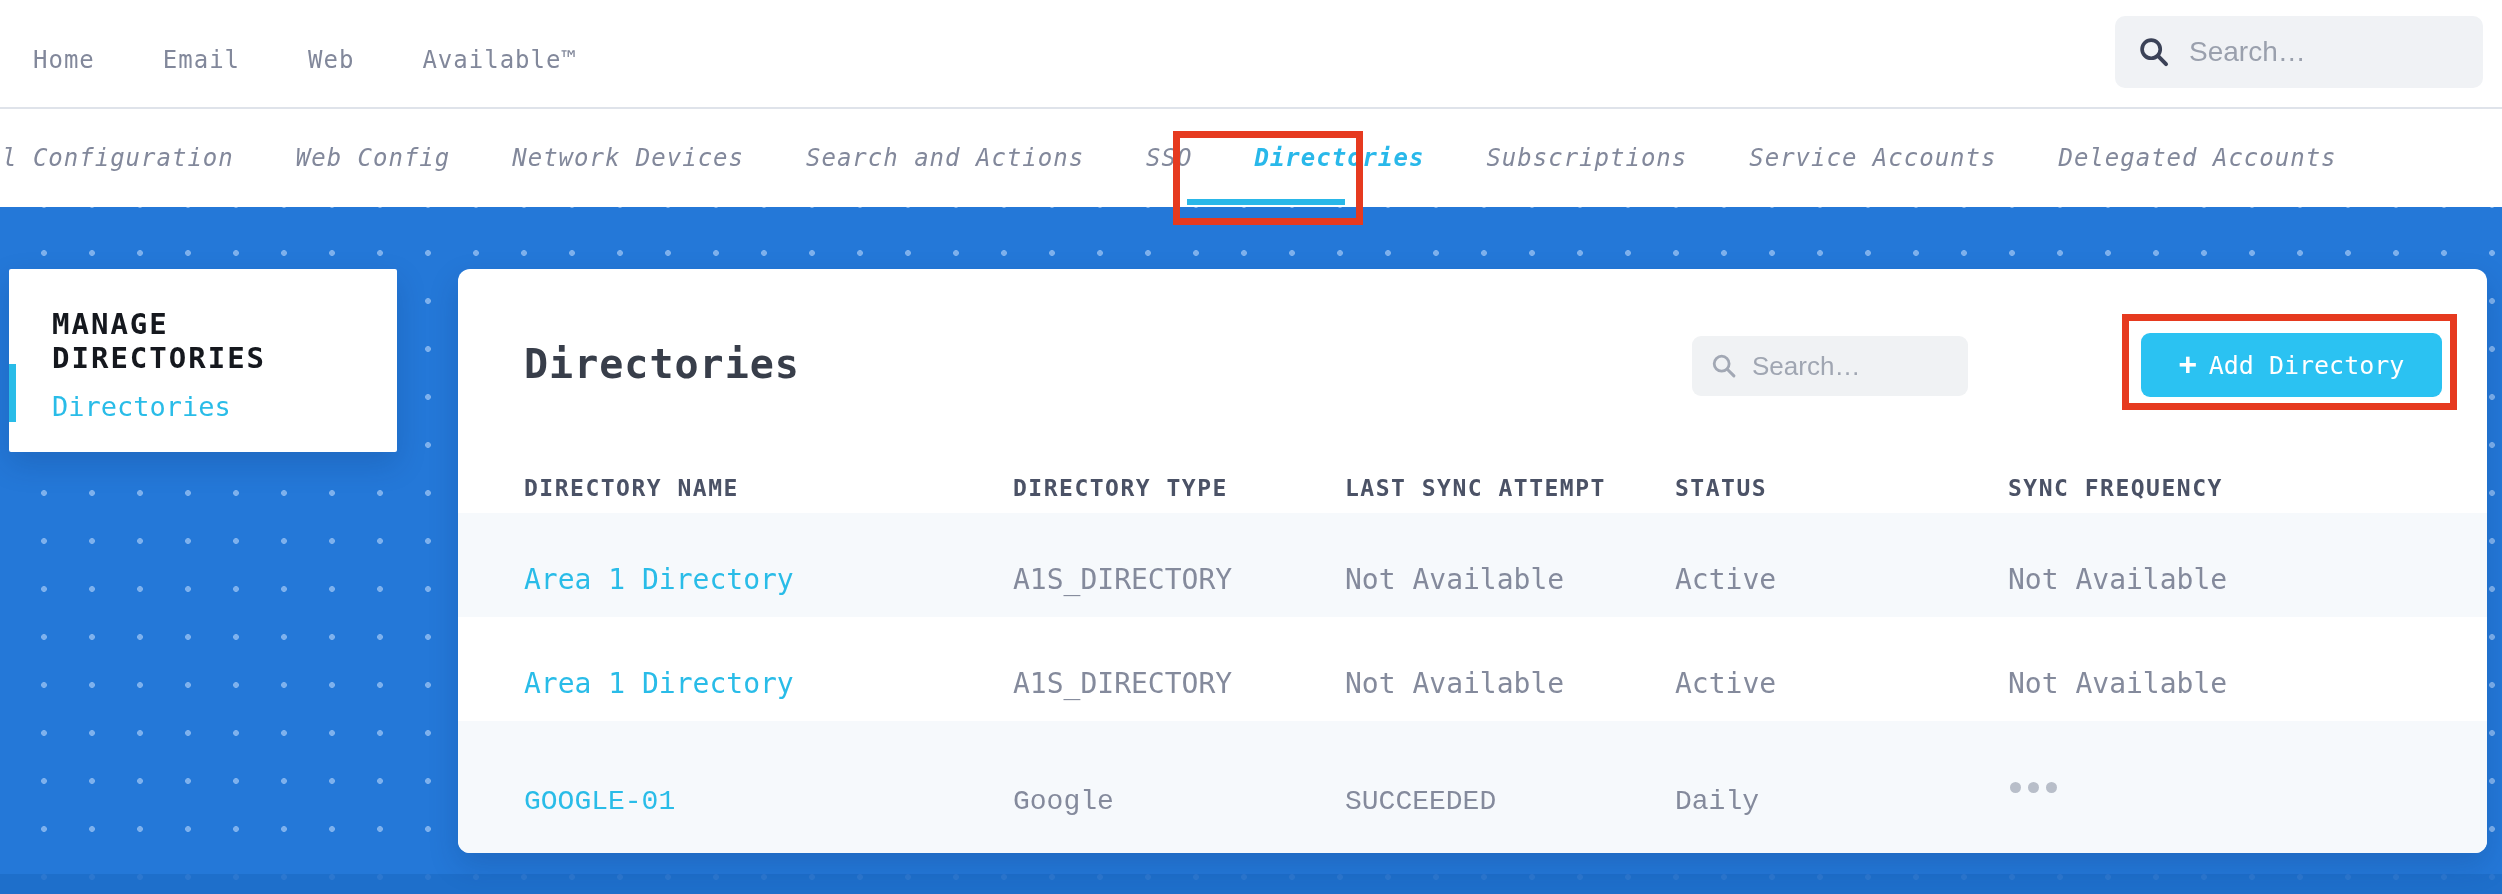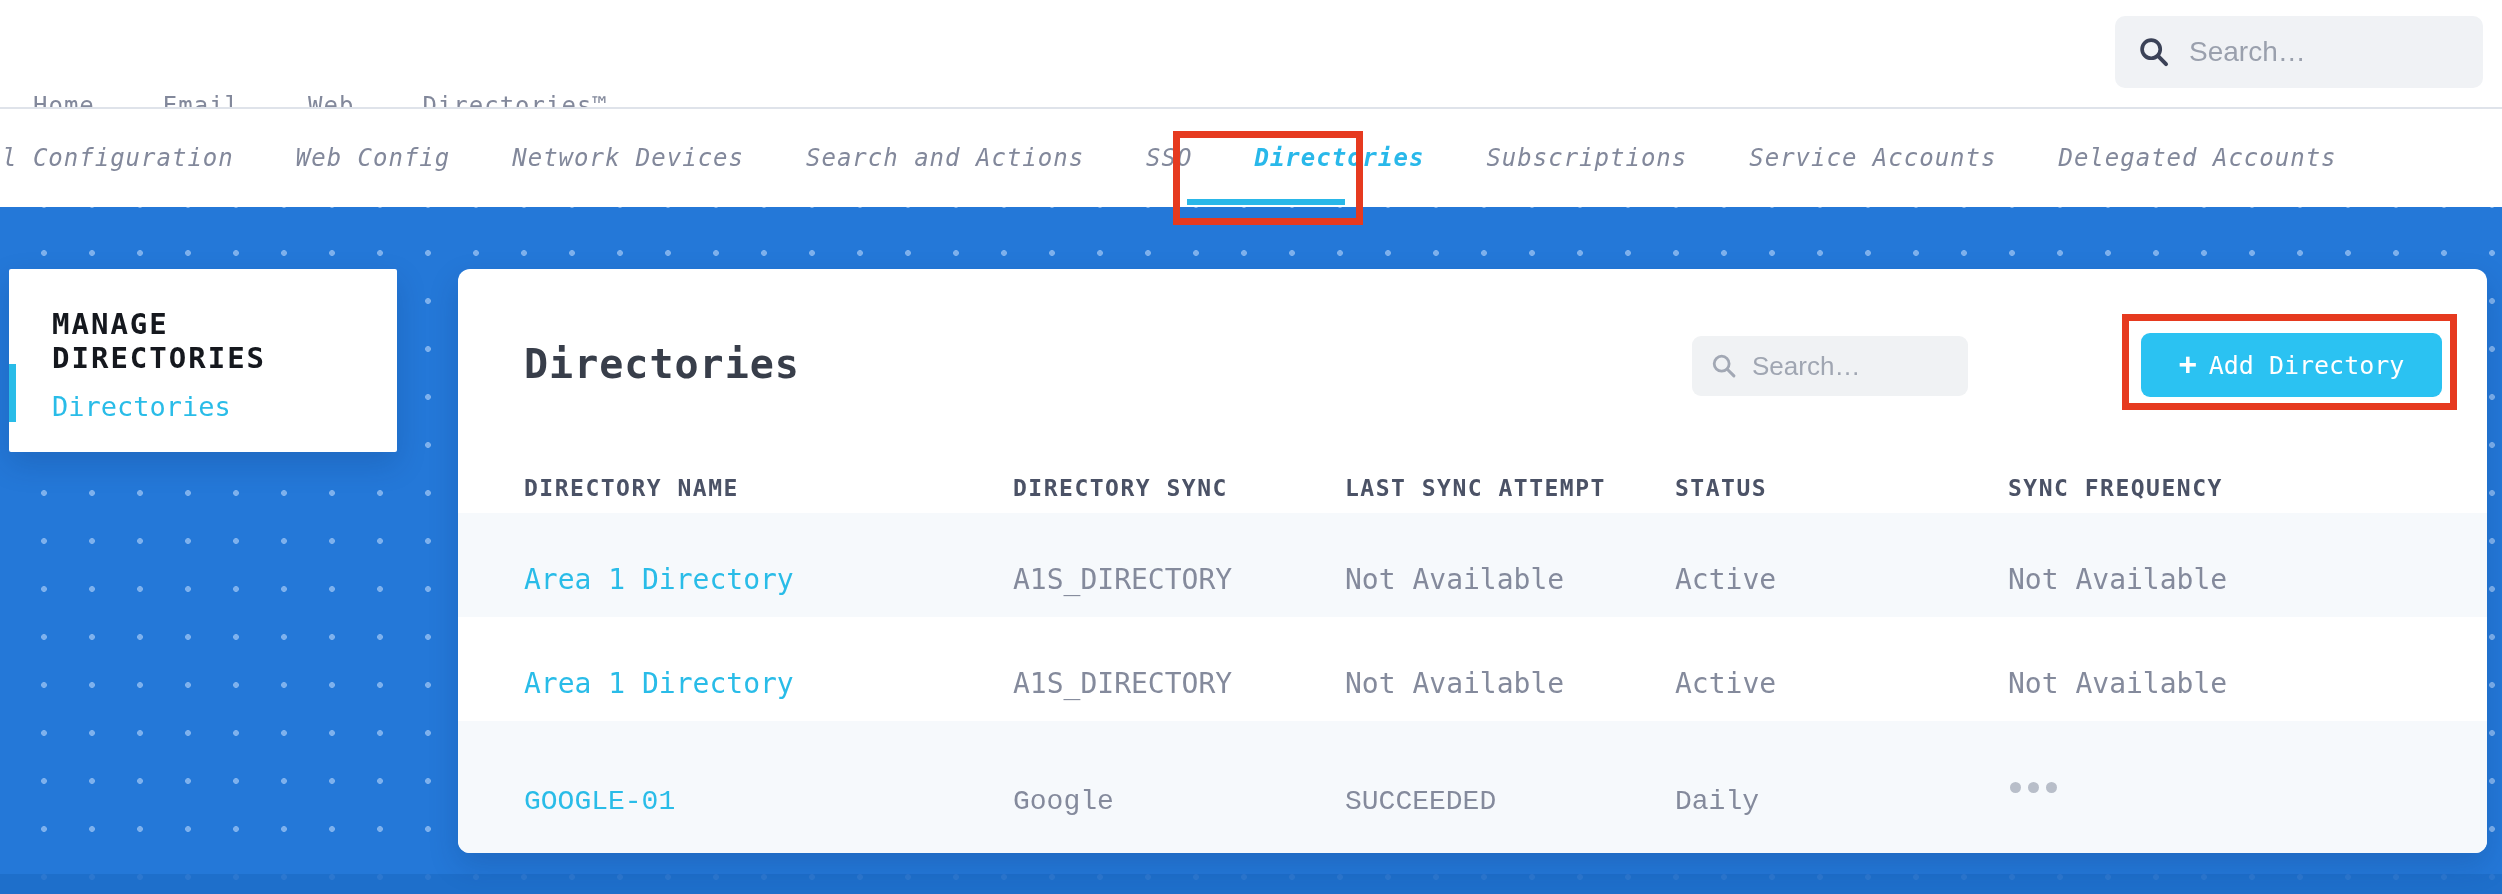--- a/index.html
+++ b/index.html
@@ -1,21 +1,21 @@
 <!DOCTYPE html>
 <html><head>
 <meta charset="utf-8">
 <style>
   * { margin:0; padding:0; box-sizing:border-box; }
   html,body { width:2502px; height:894px; overflow:hidden; }
   body { position:relative; background:#ffffff; font-family:"DejaVu Sans Mono", monospace; }
 
   
   .topbar { position:absolute; left:0; top:0; width:2502px; height:108px; background:#ffffff; }
-  .topnav { position:absolute; left:33px; top:0; height:120px; display:flex; align-items:flex-end; gap:68px; }
+  .topnav { position:absolute; left:33px; top:0; height:120px; display:flex; align-items:center; gap:68px; }
   .topnav .navitem { font-size:24px; font-weight:500; color:#82889b; letter-spacing:1px; cursor:pointer; }
   .topsearch { position:absolute; left:2115px; top:16px; width:368px; height:72px; background:#f0f2f5; border-radius:10px; display:flex; align-items:center; padding:0 22px; }
   .topsearch svg { width:34px; height:34px; color:#3b4257; flex:0 0 auto; }
   .topsearch input { border:none; outline:none; background:transparent; margin-left:18px; width:260px;
       font-family:"Liberation Sans", sans-serif; font-size:28px; color:#5a6070; }
   .topsearch input::placeholder { color:#9aa0ad; }
 
   .topdivider { position:absolute; left:0; top:107px; width:2502px; height:2px; background:#dfe3ea; }
 
   
@@ -72,21 +72,21 @@
   .annot.btn { left:2122px; top:314px; width:335px; height:96px; }
 </style>
 </head>
 <body>
 
 <div class="topbar">
   <div class="topnav">
       <div class="navitem">Home</div>
       <div class="navitem">Email</div>
       <div class="navitem">Web</div>
-      <div class="navitem">Directories™</div>
+      <div class="navitem">Available™</div>
     </div>
   <div class="topsearch">
     <svg viewBox="0 0 24 24" fill="none">
       <circle cx="10" cy="10" r="6.4" stroke="currentColor" stroke-width="2.6"></circle>
       <line x1="14.8" y1="14.8" x2="20.5" y2="20.5" stroke="currentColor" stroke-width="2.8" stroke-linecap="round"></line>
     </svg>
     <input type="text" placeholder="Search…" style="">
   </div>
 </div>
 <div class="topdivider"></div>
@@ -127,21 +127,21 @@
     <input type="text" placeholder="Search…" style="">
   </div>
 
   <button class="add-btn">
     <span class="plus">+</span>
     <span>Add Directory</span>
   </button>
 
   <div class="thead tgrid" id="thead">
       <div class="th">DIRECTORY NAME</div>
-      <div class="th">DIRECTORY SYNC</div>
+      <div class="th">DIRECTORY TYPE</div>
       <div class="th">LAST SYNC ATTEMPT</div>
       <div class="th">STATUS</div>
       <div class="th">SYNC FREQUENCY</div>
     </div>
   <div class="tbody" id="tbody">
       <div class="trow tgrid">
         <div class="cell link">Area 1 Directory</div>
         <div class="cell">A1S_DIRECTORY</div>
         <div class="cell">Not Available</div>
         <div class="cell">Active</div>

